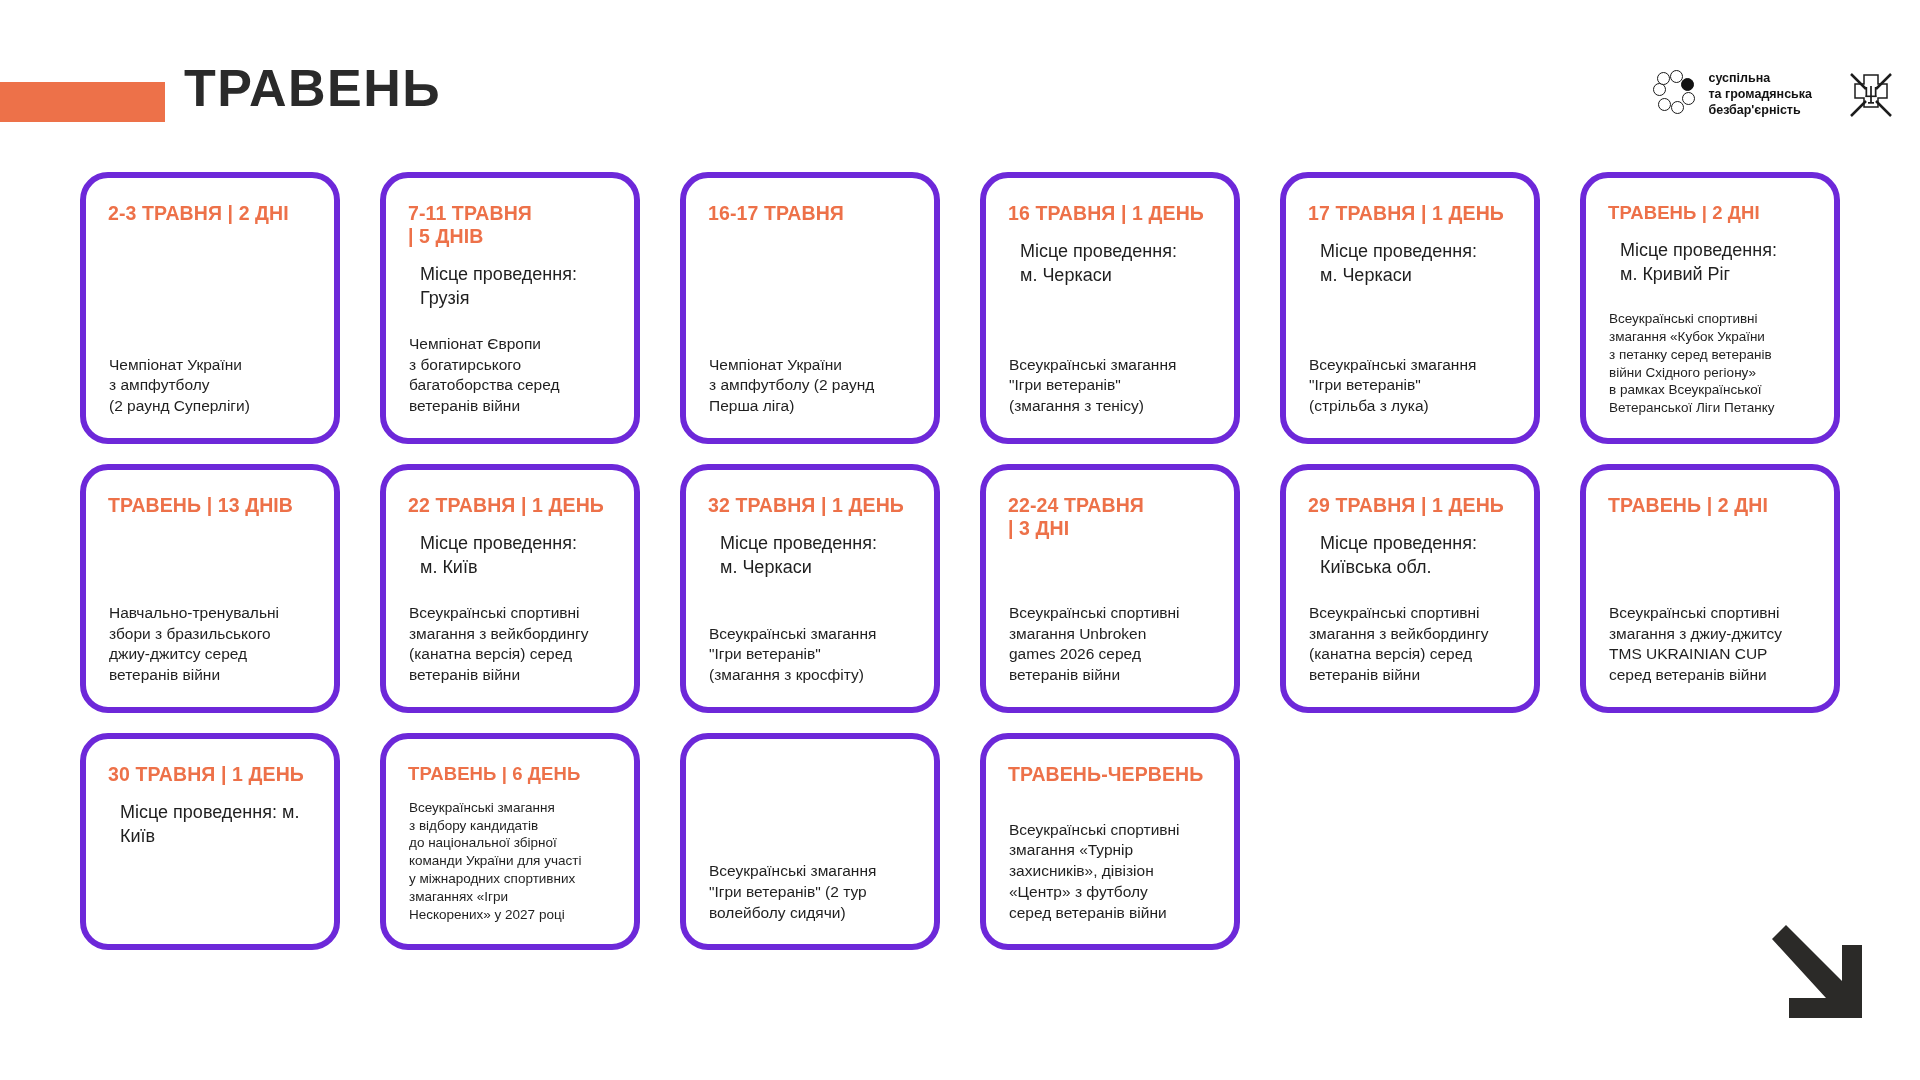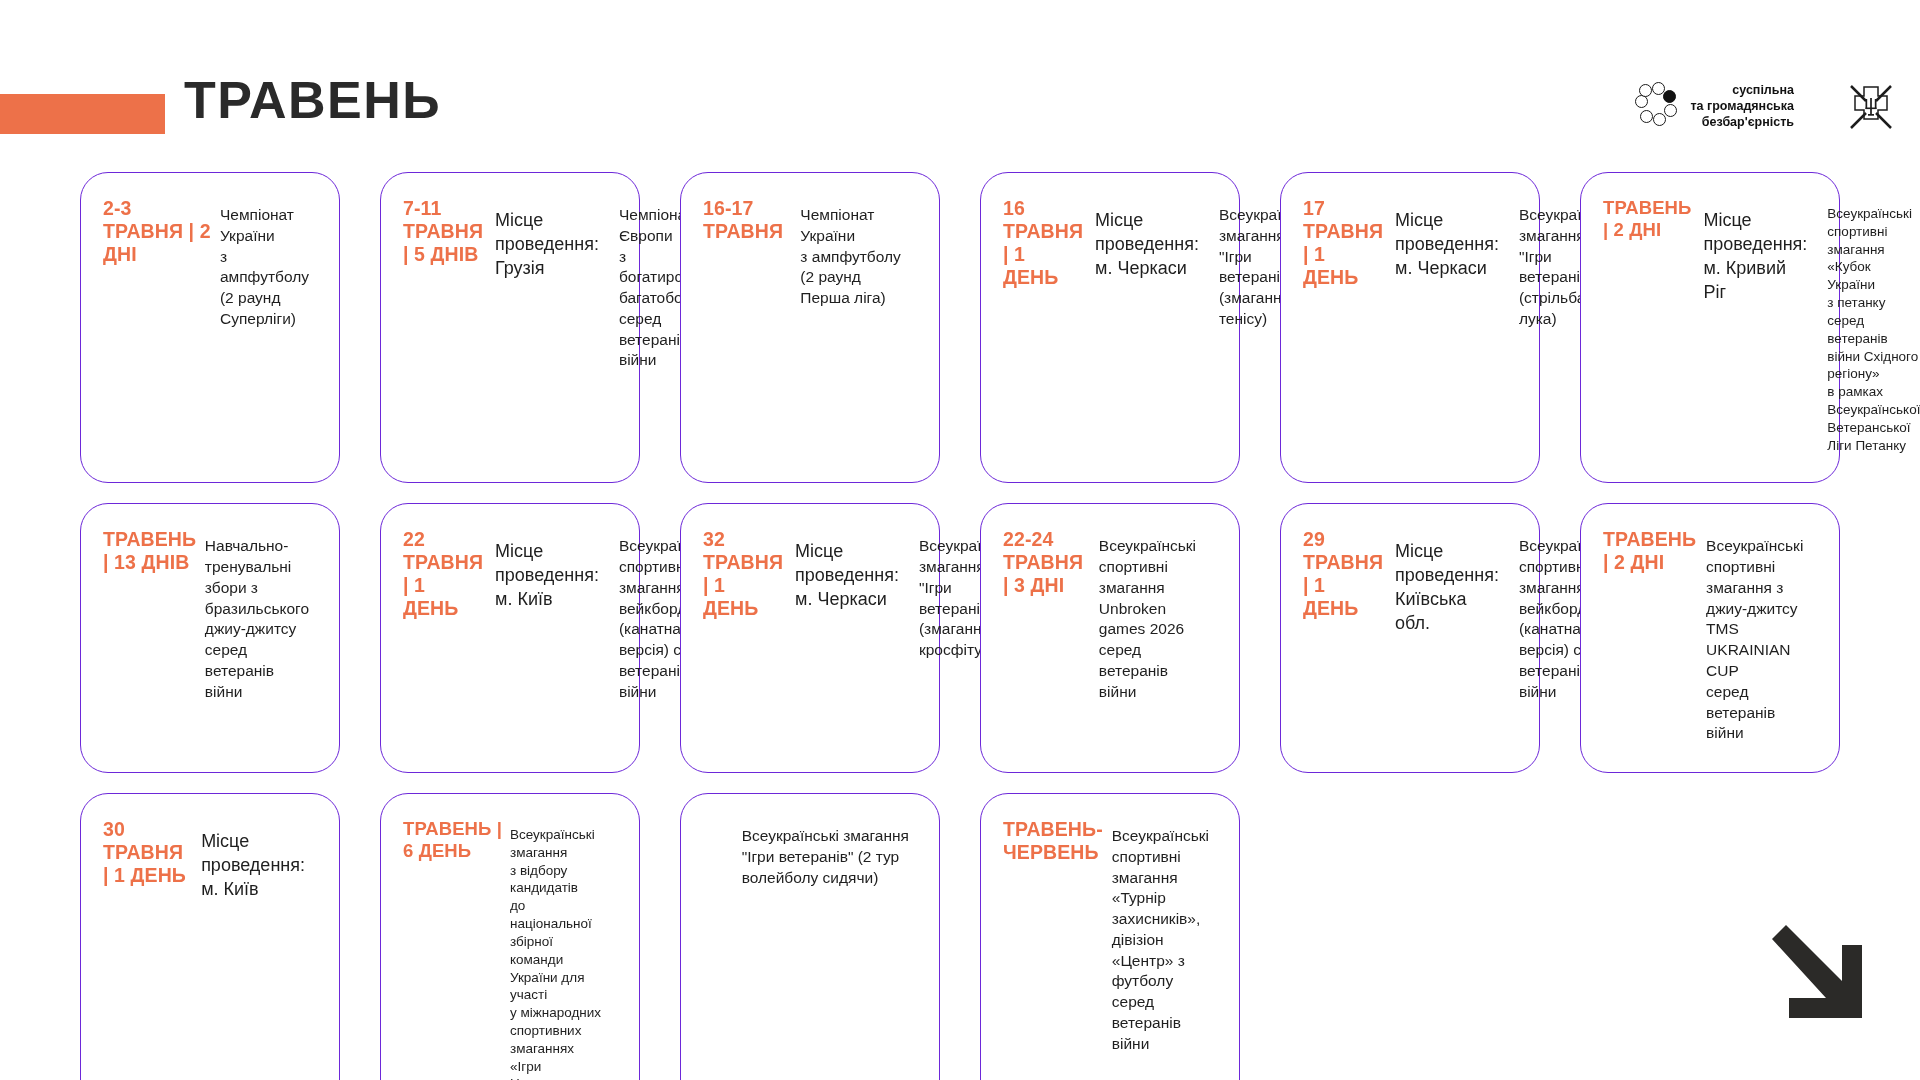--- a/index.html
+++ b/index.html
@@ -6,33 +6,33 @@
   html,body{margin:0;padding:0;}
   body{
     width:1920px;height:1080px;
     background:#ffffff;
     font-family:"Liberation Sans","DejaVu Sans",sans-serif;
     overflow:hidden;
     position:relative;
   }
 
   
-  #header{position:absolute;left:0;top:12px;width:1920px;height:150px;text-align:right;}
+  #header{position:absolute;left:0;top:0;width:1920px;height:150px;}
   #header-accent-bar{
     position:absolute;left:0;top:82px;width:165px;height:40px;
     background:#ed7149;
   }
   #page-title{
     position:absolute;left:184px;top:62px;
     font-size:52px;font-weight:bold;color:#2a2a2a;
     letter-spacing:1.5px;line-height:1;
   }
 
   
-  #logo-group{position:absolute;right:24px;top:62px;height:64px;display:flex;align-items:center;gap:52px;}
+  #logo-group{position:absolute;right:24px;top:62px;height:64px;display:flex;align-items:center;gap:34px;}
 
   .logo-suspilna{display:flex;align-items:center;gap:11px;}
   .dots-mark{width:44px;height:44px;position:relative;flex:none;}
   .dots-mark span{
     position:absolute;width:13px;height:13px;border-radius:50%;
     border:1.4px solid #1b1b1b;background:#fff;box-sizing:border-box;
   }
   .dots-mark span.filled{background:#121212;border-color:#121212;}
   .suspilna-text{
     font-size:12.5px;line-height:1.28;color:#121212;font-weight:bold;white-space:nowrap;
@@ -49,27 +49,27 @@
   #card-grid{
     position:absolute;left:80px;top:172px;
     width:1760px;
     display:grid;
     grid-template-columns:repeat(6,260px);
     column-gap:40px;
     row-gap:20px;
     align-content:start;
   }
   .card{
-    border:1px solid #6d28d9;
+    border:6px solid #6d28d9;
     border-radius:28px;
     background:#fff;
     box-sizing:border-box;
     padding:24px 22px 20px 22px;
     display:flex;
-    flex-direction:row;
+    flex-direction:column;
     position:relative;
   }
 
   .card-date{
     color:#ed7149;
     font-weight:bold;
     font-size:19.5px;
     line-height:1.18;
     letter-spacing:0.1px;
     white-space:pre-line;
@@ -81,21 +81,21 @@
     line-height:1.33;
     white-space:pre-line;
     margin:12px;
   }
   .card-spacer{flex:1 1 auto;min-height:10px;}
   .card-desc{
     color:#1f1f1f;
     font-size:15.5px;
     line-height:1.34;
     white-space:pre-line;
-    margin:8px;
+    margin:1px;
   }
   
   .card-desc.small{font-size:13.5px;line-height:1.32;}
   .card-date.small{font-size:18.5px;}
 
   
   #corner-arrow{
     position:absolute;right:46px;bottom:52px;
     width:110px;height:105px;
   }

